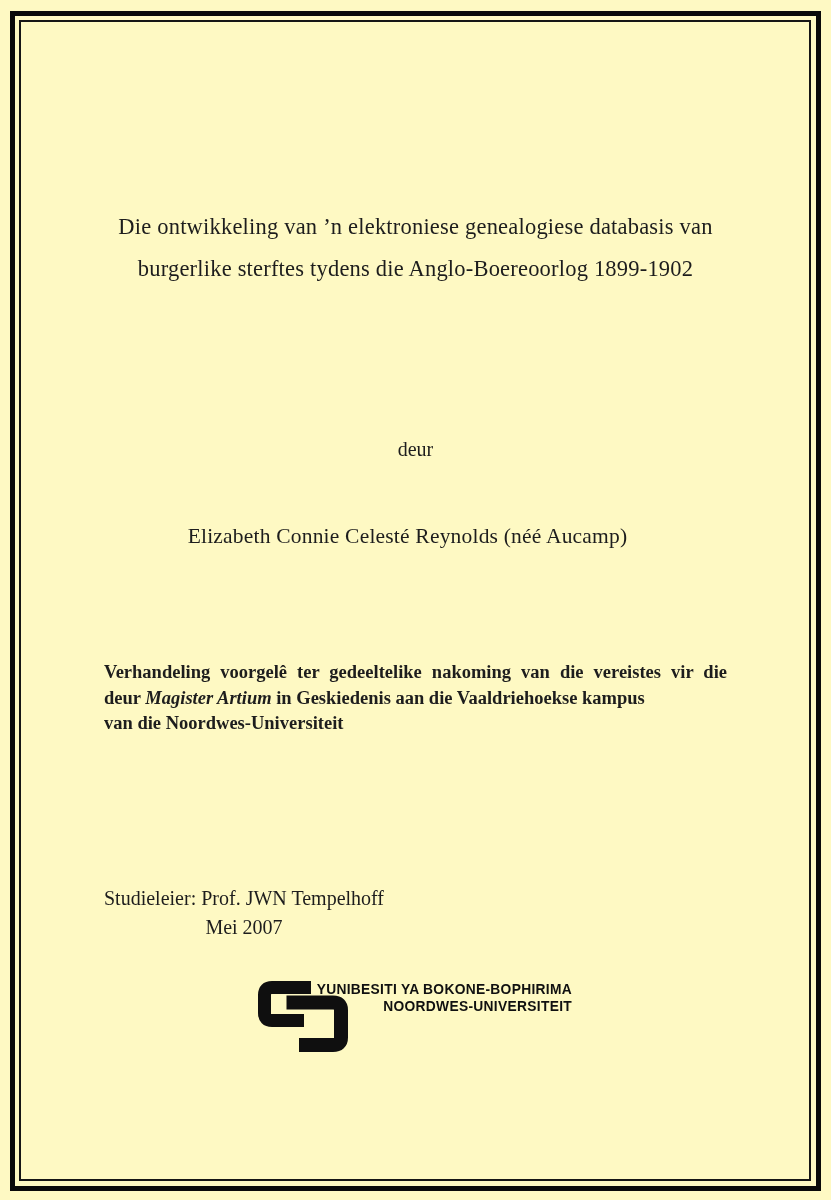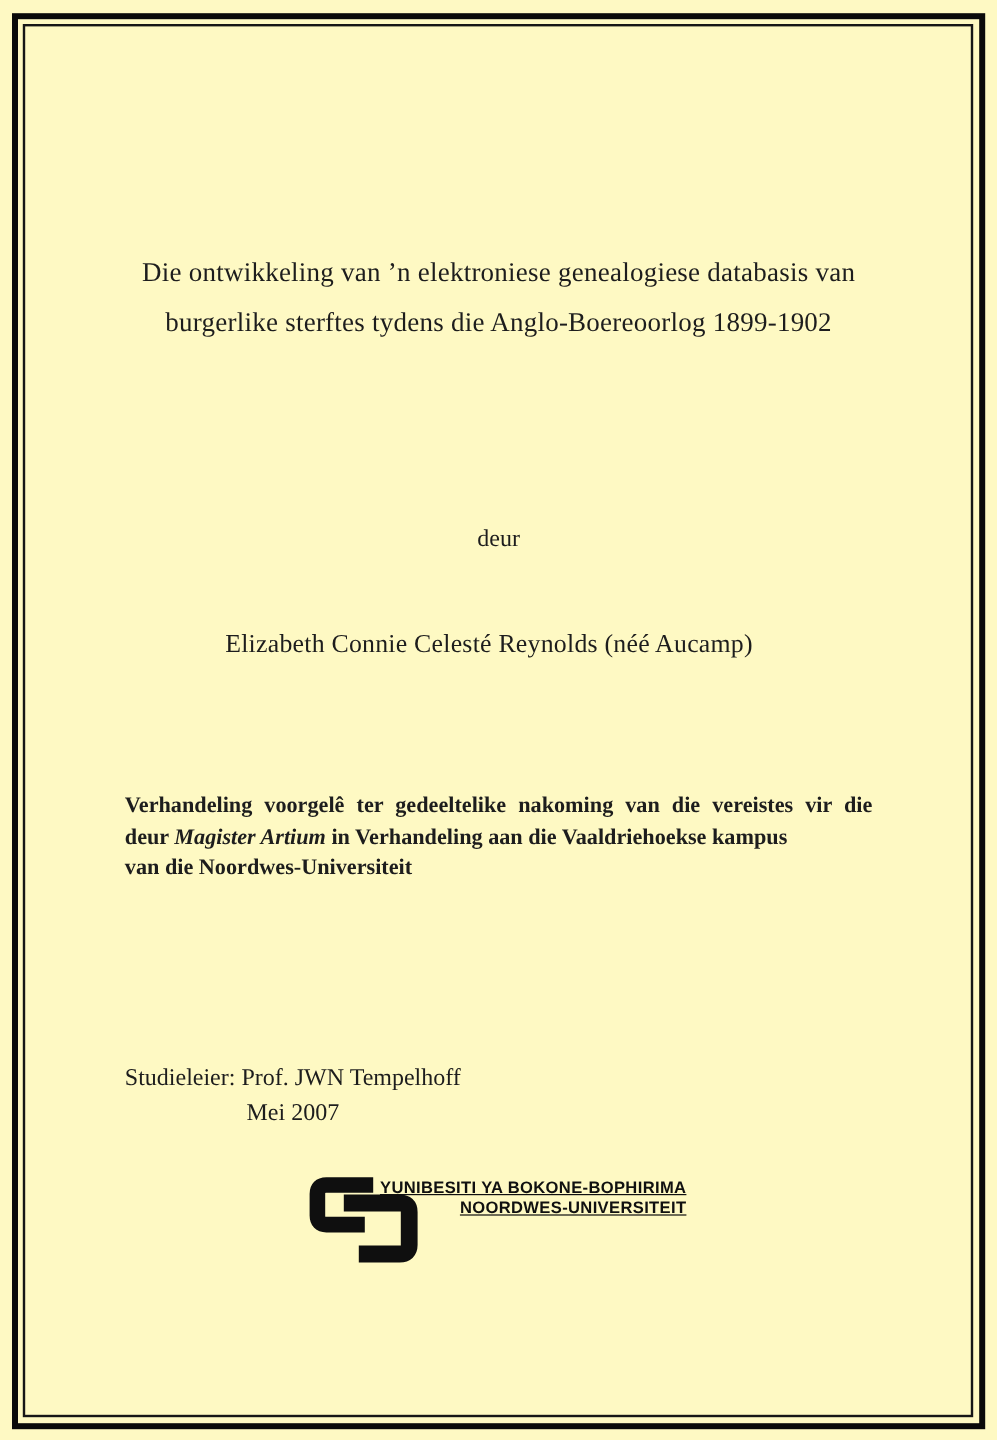--- a/index.html
+++ b/index.html
@@ -76,21 +76,20 @@
     position: absolute;
     right: 259px; top: 981px;
     text-align: right;
     font-family: "Liberation Sans", "DejaVu Sans", sans-serif;
     font-weight: 700;
     font-size: 13.8px;
     line-height: 17.4px;
     letter-spacing: 0.3px;
     color: #101010;
     white-space: nowrap;
-    text-decoration: underline;
   }
 </style>
 </head>
 <body>
 
 <div class="page">
 
   <div class="frame-outer"></div>
   <div class="frame-inner"></div>
 
@@ -98,21 +97,21 @@
     <div>Die ontwikkeling van ’n elektroniese genealogiese databasis van</div>
     <div>burgerlike sterftes tydens die Anglo-Boereoorlog 1899-1902</div>
   </div>
 
   <div class="byline-label">deur</div>
 
   <div class="author">Elizabeth Connie Celesté Reynolds (néé Aucamp)</div>
 
   <div class="statement">
     <div class="just">Verhandeling voorgelê ter gedeeltelike nakoming van die vereistes vir die</div>
-    <div><span>deur </span><i>Magister Artium</i><span> in Verhandeling aan die Vaaldriehoekse kampus</span></div>
+    <div><span>deur </span><i>Magister Artium</i><span> in Geskiedenis aan die Vaaldriehoekse kampus</span></div>
     <div>van die Noordwes-Universiteit</div>
   </div>
 
   <div class="supervisor-block">
     <div>Studieleier: Prof. JWN Tempelhoff</div>
     <div>Mei 2007</div>
   </div>
 
   <svg class="logo-mark" viewBox="0 0 92 81" xmlns="http://www.w3.org/2000/svg">
 

